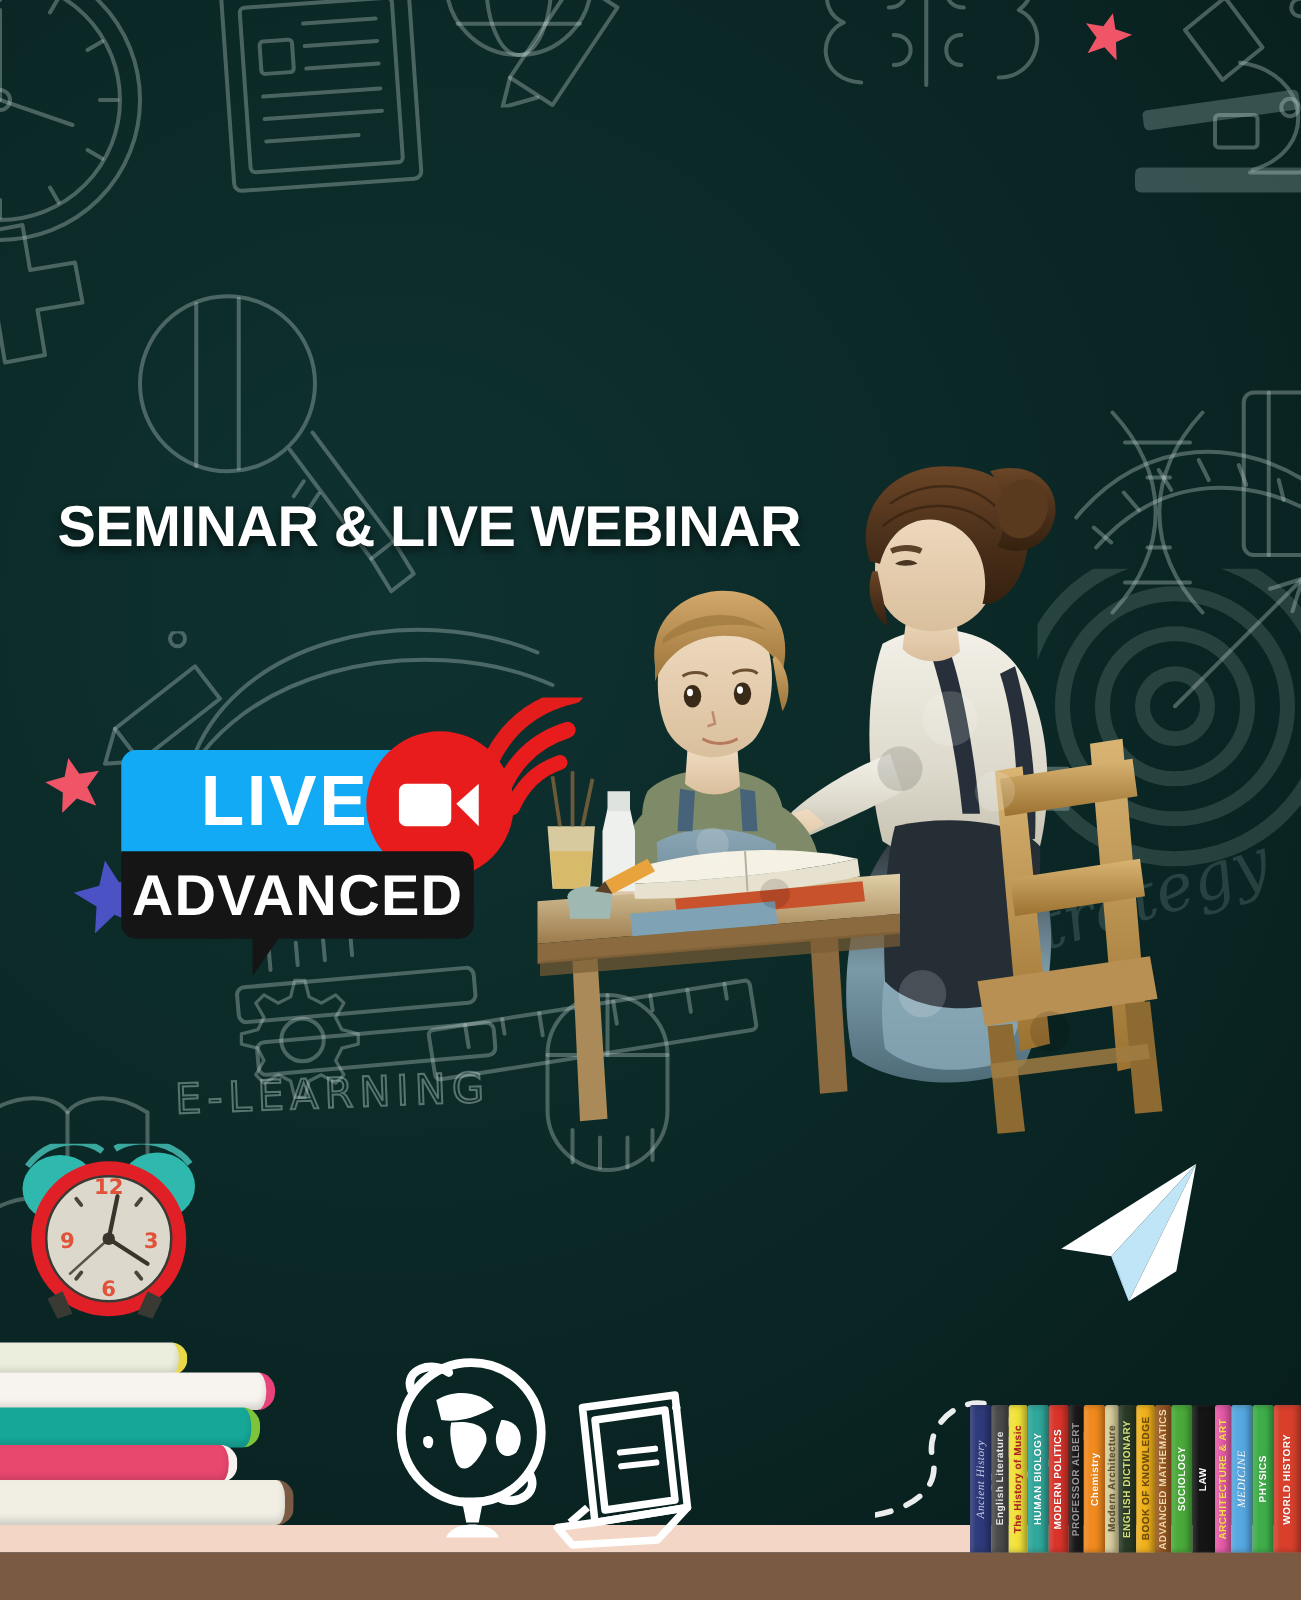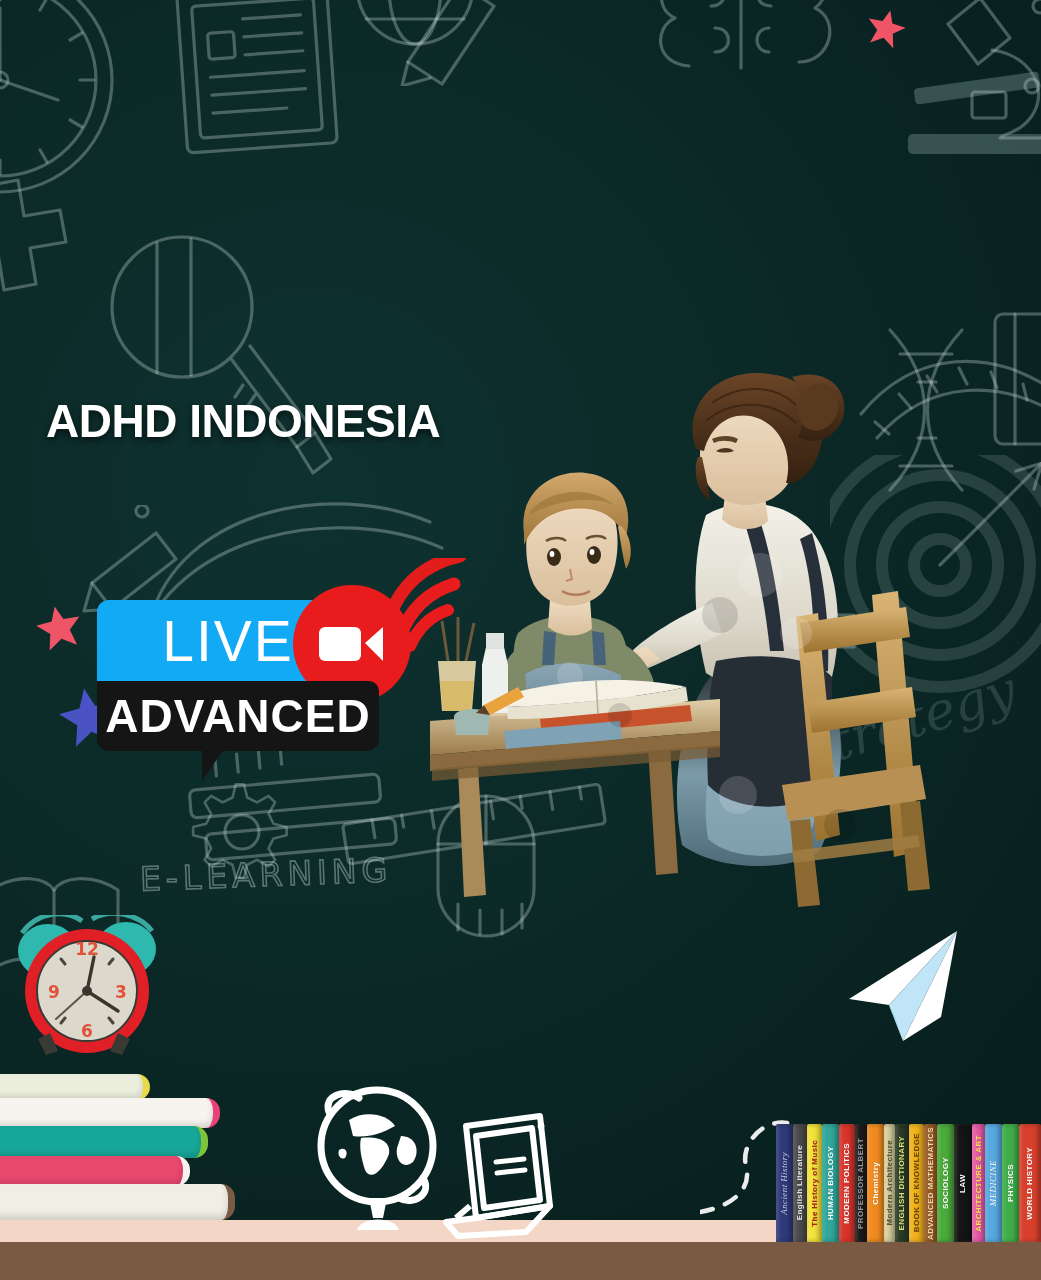--- a/index.html
+++ b/index.html
@@ -58,21 +58,21 @@
 
   
   .badge { position:absolute; left:97px; top:585px; width:340px; height:185px; }
   .badge-live {
     position:absolute; left:0; top:15px;
     width:268px; height:83px;
     background:#13aaf5; border-radius:12px 12px 0 0;
     display:flex; align-items:center; justify-content:center;
   }
   .badge-live span {
-    color:#fff; font-weight:normal; font-size:57px; letter-spacing:2px;
+    color:#fff; font-weight:bold; font-size:57px; letter-spacing:2px;
     line-height:1; padding-right:6px;
   }
   .badge-webinar {
     position:absolute; left:0; top:96px;
     width:282px; height:70px;
     background:#151515; border-radius:0 10px 12px 12px;
     display:flex; align-items:center; justify-content:center;
   }
   .badge-webinar span {
     color:#fff; font-weight:bold; font-size:46px; letter-spacing:1px; line-height:1;
@@ -486,21 +486,21 @@
         <circle cx="318" cy="430" r="19"></circle>
     </g>
     <g opacity=".12" fill="#000000">
       <circle cx="300" cy="250" r="18"></circle>
         <circle cx="200" cy="350" r="12"></circle>
       <circle cx="420" cy="460" r="16"></circle>
     </g>
   </svg>
 
   <div class="headline">
-    <span class="l2">ADHD INDONESIA</span>
+    <span>SEMINAR &amp; LIVE WEBINAR</span>
   </div>
 
   <svg class="star" style="left:36px; top:604px;" width="46" height="46">
     <path fill="#ef5566" d="M23 2 L29 16 L45 17 L33 28 L37 44 L23 35 L9 44 L13 28 L1 17 L17 16 Z" transform="rotate(-12 23 23)"></path>
   </svg>
   <svg class="star" style="left:58px; top:686px;" width="62" height="62">
     <path fill="#4b52c4" d="M31 2 L39 21 L60 23 L44 37 L49 58 L31 46 L13 58 L18 37 L2 23 L23 21 Z" transform="rotate(-10 31 31)"></path>
   </svg>
   <svg class="star" style="left:866px; top:8px;" width="40" height="40">
     <path fill="#ef5566" d="M20 2 L25 14 L39 15 L28 24 L32 38 L20 30 L8 38 L12 24 L1 15 L15 14 Z" transform="rotate(14 20 20)"></path>

